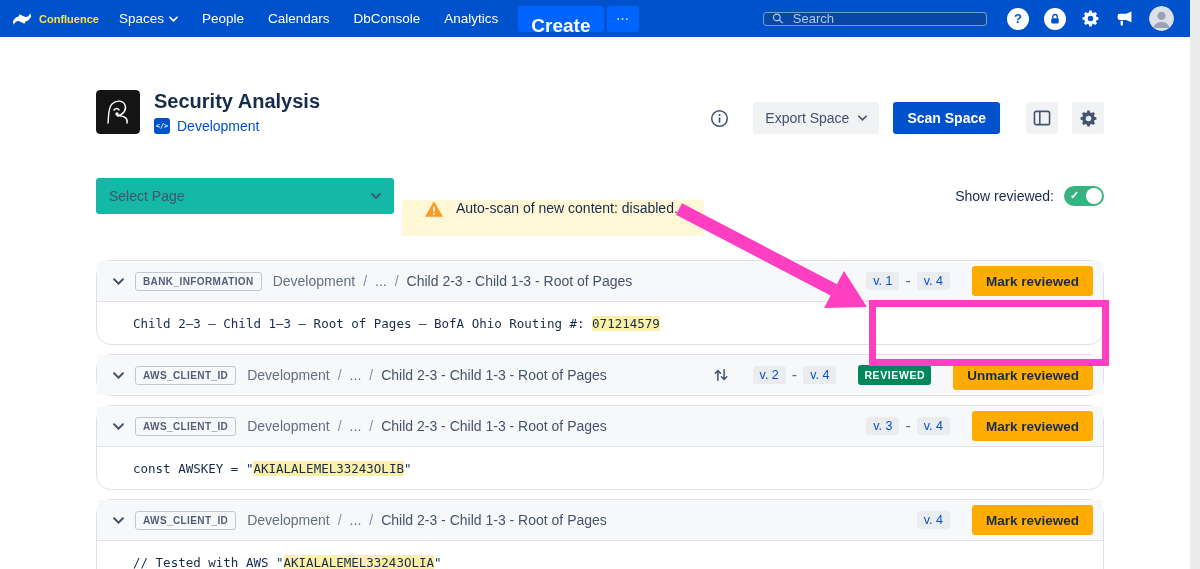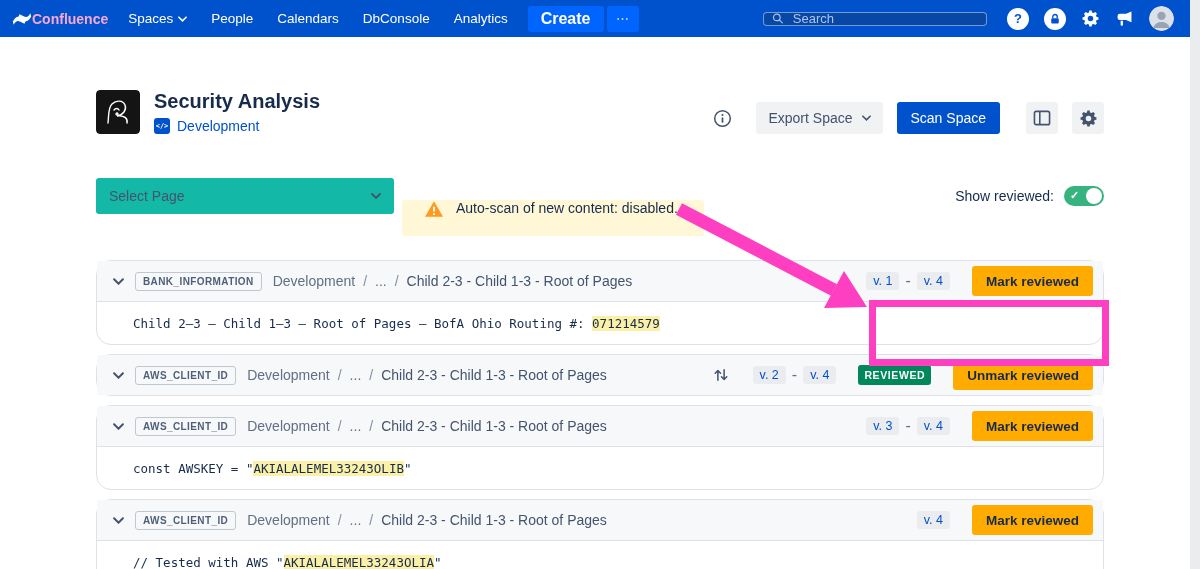--- a/index.html
+++ b/index.html
@@ -8,26 +8,26 @@
     width:1200px; height:569px; position:relative; overflow:hidden;
     background:#fff; color:#172B4D;
     font-family:"Liberation Sans", sans-serif;
   }
 
   
   .navbar{
     height:37px; background:var(--nav-blue,#0052CC);
     display:flex; align-items:center; padding:0 12px; position:relative; z-index:10;
   }
-  .brand{ display:flex; align-items:center; color:#f9a8d4; font-weight:700; font-size:14px; margin-right:20px; cursor:pointer; }
+  .brand{ display:flex; align-items:center; gap:7px; color:#fde047; font-weight:700; font-size:11px; margin-right:20px; cursor:pointer; }
   .nav-menu{ display:flex; align-items:center; gap:24px; margin-right:20px; }
   .nav-item{ color:#fff; font-size:13.5px; display:flex; align-items:center; gap:5px; cursor:pointer; white-space:nowrap; }
   .create-btn{
     background:var(--create-blue,#0065FF); color:#fff; border:none; border-radius:3px;
-    height:26px; padding:3px 13px; font-size:16px; font-weight:700; cursor:pointer;
+    height:26px; padding:9px 13px; font-size:19px; font-weight:700; cursor:pointer;
     font-family:"Liberation Sans", sans-serif;
   }
   .more-btn{
     background:var(--create-blue,#0065FF); color:#fff; border:none; border-radius:3px;
     height:26px; width:32px; margin-left:3px; font-size:13px; cursor:pointer;
   }
   .nav-spacer{ flex:1; }
   .search-box{
     display:flex; align-items:center; gap:7px; width:224px; height:14px;
     background:#0747A6; border:1px solid rgba(255,255,255,.45); border-radius:4px;
@@ -61,21 +61,21 @@
   .dev-link{ color:var(--nav-blue,#0052CC); font-size:14px; cursor:pointer; }
   .header-actions{ display:flex; align-items:center; gap:14px; margin-top:12px; }
   .info-icon{ display:flex; align-items:center; margin-right:10px; cursor:pointer; }
   .btn-subtle{
     background:#F1F2F4; color:#42526E; border:none; border-radius:3px; height:32px;
     padding:0 12px; font-size:14px; display:flex; align-items:center; gap:9px; cursor:pointer;
     font-family:"Liberation Sans", sans-serif;
   }
   .btn-primary{
     background:var(--nav-blue,#0052CC); color:#fff; border:none; border-radius:3px; height:32px;
-    padding:0 14px; font-size:14px; font-weight:400; cursor:pointer;
+    padding:0 14px; font-size:14px; font-weight:700; cursor:pointer;
     font-family:"Liberation Sans", sans-serif;
   }
   .icon-btn{
     width:32px; height:32px; background:#F1F2F4; border:none; border-radius:3px;
     display:flex; align-items:center; justify-content:center; cursor:pointer;
   }
   .icon-btn.first{ margin-left:12px; }
 
   
   .toolbar-row{ display:flex; align-items:center; margin-top:22px; }

